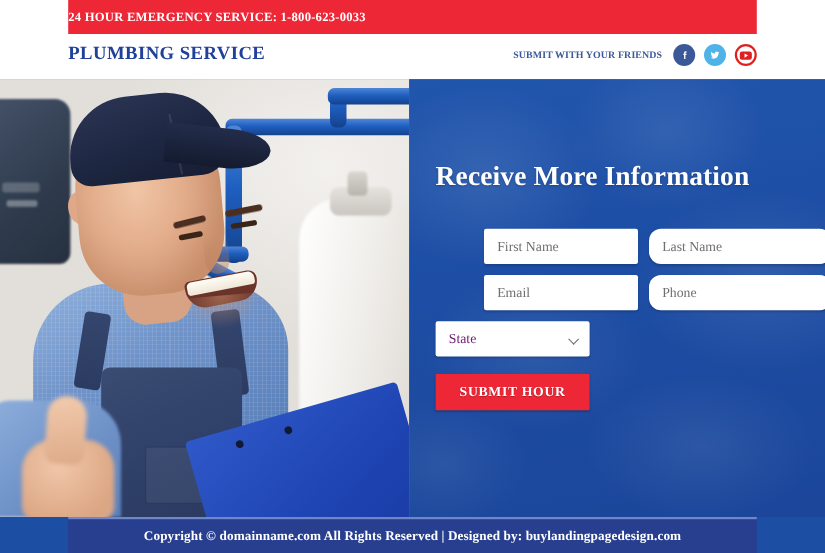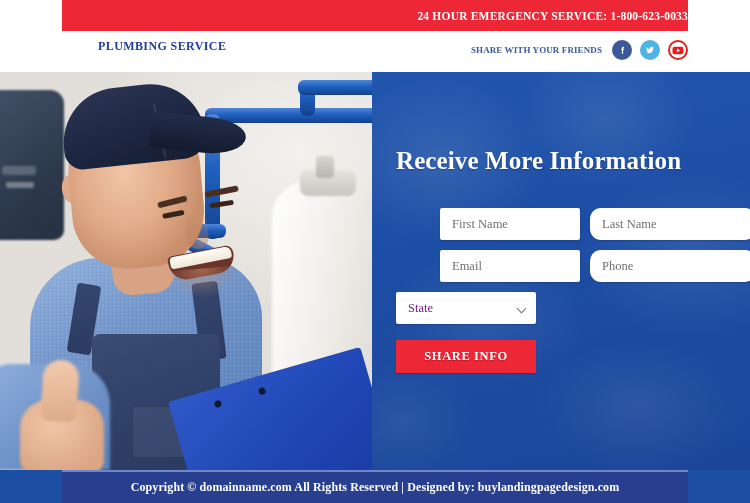--- a/index.html
+++ b/index.html
@@ -23,21 +23,21 @@
   
   .emergency-bar {
     position: absolute;
     left: 62px;
     top: 0px;
     width: 626px;
     height: 31px;
     background: #ee2737;
     display: flex;
     align-items: center;
-    justify-content: flex-end;
+    justify-content: flex-start;
   }
   .emergency-text {
     color: #ffffff;
     font-family: "Liberation Serif", serif;
     font-weight: bold;
     font-size: 11.5px;
     letter-spacing: 0.2px;
     white-space: nowrap;
   }
 
@@ -50,24 +50,23 @@
     height: 41px;
     background: #ffffff;
   }
   .logo {
     position: absolute;
     left: 62px;
     top: 8px;
     color: #21409a;
     font-family: "Liberation Serif", serif;
     font-weight: bold;
-    font-size: 12px;
+    font-size: 17px;
     letter-spacing: 0.4px;
     white-space: nowrap;
-    margin-left: 36px;
   }
   .share-wrap {
     position: absolute;
     right: 62px;
     top: 9px;
     display: flex;
     align-items: center;
     gap: 8px;
   }
   .share-label {
@@ -449,21 +448,21 @@
 <div class="page">
 
   <div class="emergency-bar">
     <span class="emergency-text">24 HOUR EMERGENCY SERVICE: 1-800-623-0033</span>
   </div>
 
   <div class="header-row">
     <div class="logo">PLUMBING SERVICE</div>
 
     <div class="share-wrap">
-      <span class="share-label">SHARE WITH YOUR FRIENDS</span>
+      <span class="share-label">SUBMIT WITH YOUR FRIENDS</span>
 
       <a class="social fb" href="#">
         <span>
           <svg width="11" height="11" viewBox="0 0 24 24" aria-hidden="true">
             <path fill="#ffffff" d="M15.5 8.3h-2.1V7c0-.6.4-.8.7-.8h1.4V3.6h-2c-2.3 0-2.8 1.7-2.8 2.8v1.9H9.2v2.8h1.5V19h2.7v-7.9h2l.1-2.8z"></path>
           </svg>
         </span>
       </a>
 
       <a class="social tw" href="#">
@@ -560,21 +559,21 @@
 
         <div class="field-row">
           <div class="select-wrap">
             <select class="field">
               <option>State</option>
             </select>
             <span class="chevron-down-icon"></span>
           </div>
         </div>
 
-        <button class="submit-btn" type="submit">SHARE INFO</button>
+        <button class="submit-btn" type="submit">SUBMIT HOUR</button>
       </form>
     </div>
   </div>
 
   <div class="footer">
     <span class="footer-text">Copyright © domainname.com All Rights Reserved | Designed by: buylandingpagedesign.com</span>
   </div>
 
 </div>
 

